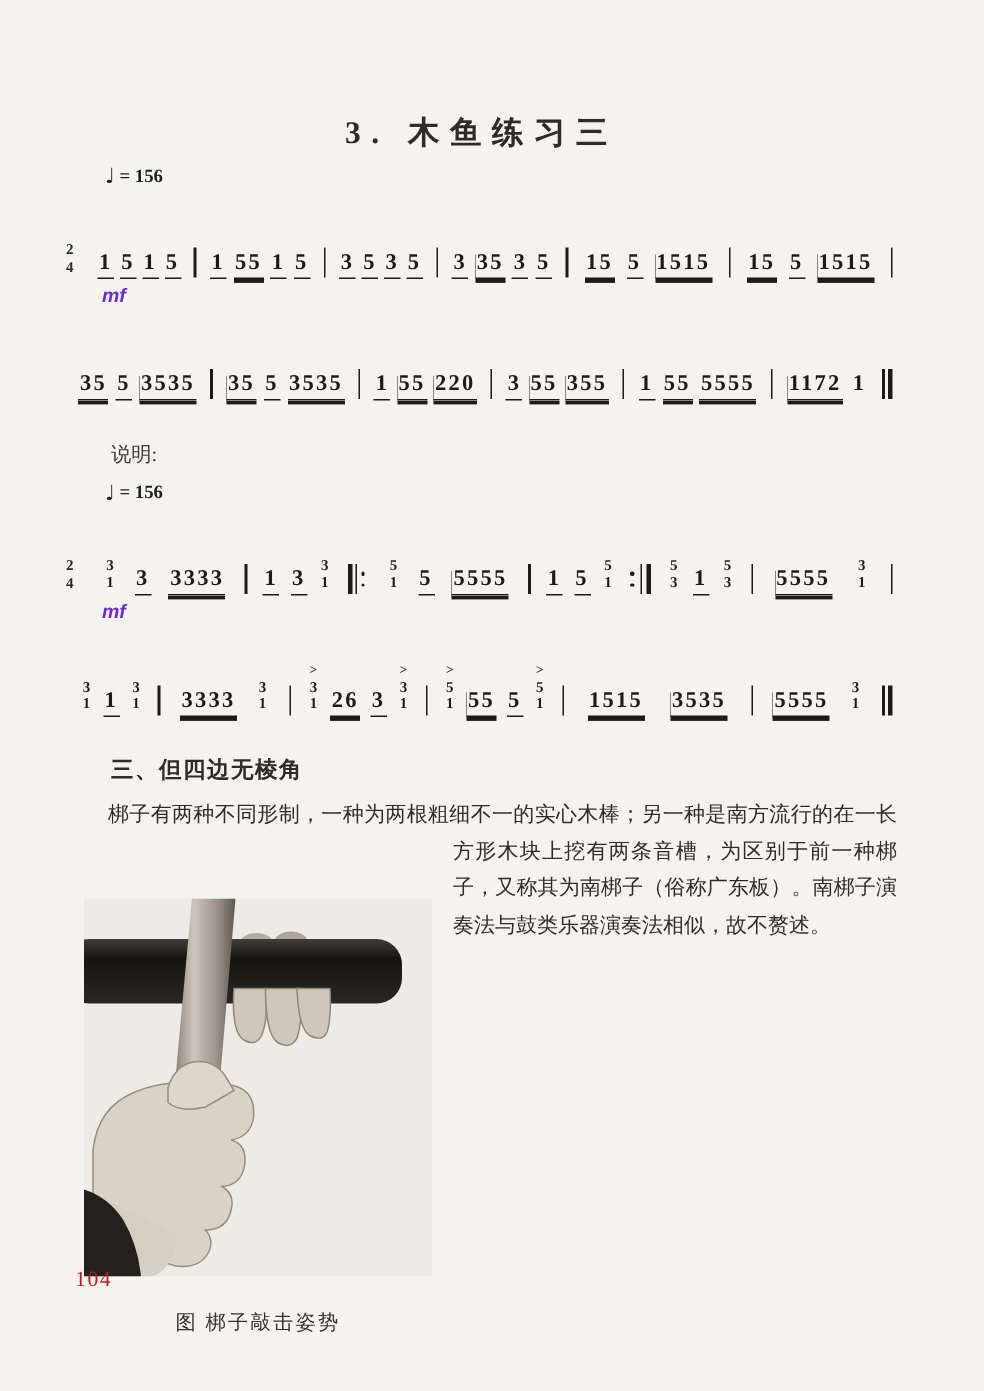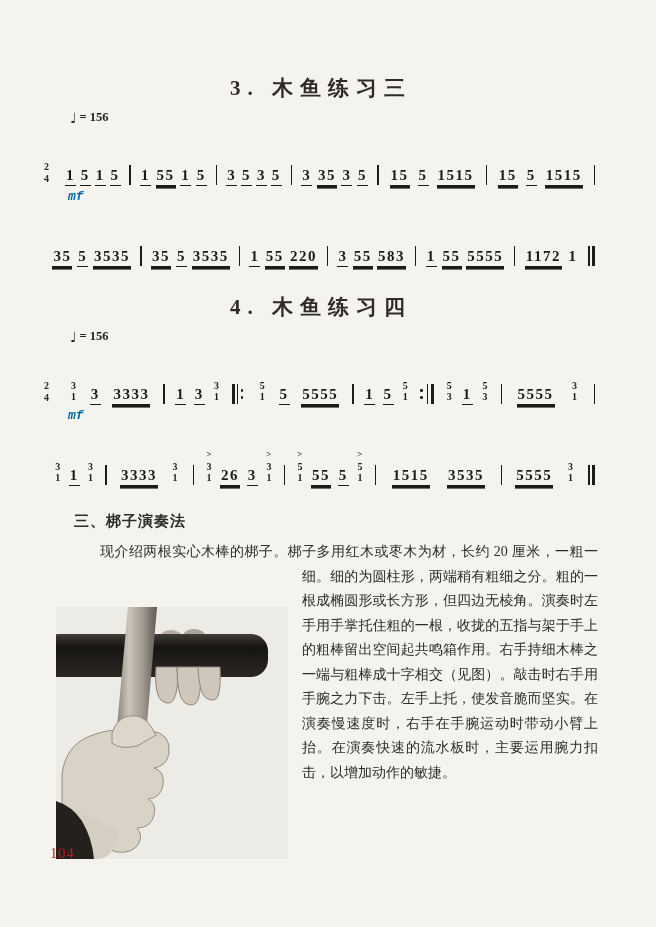--- a/index.html
+++ b/index.html
@@ -40,21 +40,21 @@
     font-size:9px;font-weight:bold;line-height:1;
   }
   .barline{display:flex;align-items:center;gap:2.5px;height:20px;padding:0 1px;margin-bottom:1px;}
   .bl{display:block;height:20px;}
   .bl.thin{width:1.3px;background:#1d1b19;}
   .bl.thick{width:3px;background:#1d1b19;}
   .bl.dots{display:flex;flex-direction:column;justify-content:center;gap:4.5px;width:4px;}
   .bl.dots i{width:2.6px;height:2.6px;border-radius:50%;background:#1d1b19;display:block;}
   .dyn{
     position:absolute;left:24px;bottom:-18px;font-style:italic;font-weight:bold;
-    font-size:13px;font-family:Liberation Mono, monospace;color:#0369a1;
+    font-size:13px;font-family:Liberation Sans, sans-serif;color:#6d28d9;
   }
   
   .note-block{margin:26px 14px 0 30px;font-size:13.5px;color:#3c3a36;line-height:1.5;}
   .note-block .lbl{margin-bottom:7px;}
   
   .section-heading{
     margin:26px 0 0 30px;font-family:"Liberation Sans","DejaVu Sans",sans-serif;
     font-weight:bold;font-size:15px;color:#2e2c29;letter-spacing:1px;
   }
   .body-text{margin:9px 0 0 28px;font-size:14px;line-height:24.5px;text-align:justify;color:#2e2c29;}
@@ -165,21 +165,21 @@
             <span class="note u1">1</span>
             <span class="note u2">55</span>
             <span class="note u2">220</span>
           </span>
           <span class="barline">
             <i class="bl thin"></i>
           </span>
           <span class="measure" style="flex-grow: 7.5;">
             <span class="note u1">3</span>
             <span class="note u2">55</span>
-            <span class="note u2">583</span>
+            <span class="note u2">355</span>
           </span>
           <span class="barline">
             <i class="bl thin"></i>
           </span>
           <span class="measure" style="flex-grow: 8.5;">
             <span class="note u1">1</span>
             <span class="note u2">55</span>
             <span class="note u2">5555</span>
           </span>
           <span class="barline">
@@ -191,23 +191,23 @@
           </span>
           <span class="barline">
             <i class="bl thin"></i>
             <i class="bl thick"></i>
           </span>
         </div>
       </div>
     </div>
 
   <div class="note-block">
+    <div class="lbl">说明:</div>
   </div>
 
-  <h2 class="ex-title" style="margin-top:24px;">4. 木鱼练习四</h2>
 
   <div class="music" id="music-ex4">
       <div class="music-line">
         <div class="tempo">
           <span class="g">♩</span>
           <span>= 156</span>
         </div>
         <div class="staff">
           <span class="meter">
             <span>2</span>
@@ -369,21 +369,21 @@
             </span>
           </span>
           <span class="barline">
             <i class="bl thin"></i>
             <i class="bl thick"></i>
           </span>
         </div>
       </div>
     </div>
 
-  <div class="section-heading">三、梆子演奏法</div>
+  <div class="section-heading">三、但四边无棱角</div>
 
   <div class="body-text">
     <div class="float-spacer"></div>
 
     <div class="figure">
       <svg width="232" height="252" viewBox="0 0 232 252" aria-label="photo of hands holding bangzi sticks">
         <defs>
           <linearGradient id="stickV" x1="0" y1="0" x2="1" y2="0">
             <stop offset="0" stop-color="#7d756b"></stop>
             <stop offset="0.35" stop-color="#cdc6bc"></stop>
@@ -411,23 +411,24 @@
 
         <path d="M72 0 L101 0 L88 152 L58 152 Z" fill="url(#stickV)"></path>
 
         <path d="M95 124 q20 2 18 22 q-2 13 -15 15 q11 3 9 17 q-2 13 -15 14 q9 5 6 16 q-3 13 -17 13 q6 7 2 15 q-6 11 -22 9 L32 236 q-24 -7 -26 -32 L6 168 q3 -29 28 -39 q17 -7 36 -6 z" fill="#d9d2c6" stroke="#978e81" stroke-width="1"></path>
         <path d="M56 126 q5 -15 17 -17 q13 -2 21 9 l6 10 -19 11 q-17 4 -25 -3 z" fill="#ddd6ca" stroke="#978e81" stroke-width="1"></path>
 
         <path d="M8 198 L62 224 Q58 252 42 252 L0 252 L0 212 Z" fill="#d5cec2"></path>
 
         <path d="M0 194 Q16 199 26 214 Q36 231 38 252 L0 252 Z" fill="#24211d"></path>
       </svg>
+      <div class="cap">图  梆子敲击姿势</div>
     </div>
 
-    <p class="p2">现介绍两根实心木棒的梆子。梆子多用红木或枣木为材，长约 20 厘米，一粗一细。细的为圆柱形，两端稍有粗细之分。粗的一根成椭圆形或长方形，但四边无棱角。演奏时左手用手掌托住粗的一根，收拢的五指与架于手上的粗棒留出空间起共鸣箱作用。右手持细木棒之一端与粗棒成十字相交（见图）。敲击时右手用手腕之力下击。左手上托，使发音脆而坚实。在演奏慢速度时，右手在手腕运动时带动小臂上抬。在演奏快速的流水板时，主要运用腕力扣击，以增加动作的敏捷。</p>
+    <p class="p1">梆子有两种不同形制，一种为两根粗细不一的实心木棒；另一种是南方流行的在一长方形木块上挖有两条音槽，为区别于前一种梆子，又称其为南梆子（俗称广东板）。南梆子演奏法与鼓类乐器演奏法相似，故不赘述。</p>
   </div>
 
   <div class="page-number">104</div>
 
   <div class="watermark">
     <span class="site">歌谱简谱网</span>
     <span class="domain">jianpu.cn</span>
   </div>
 
 </div>

